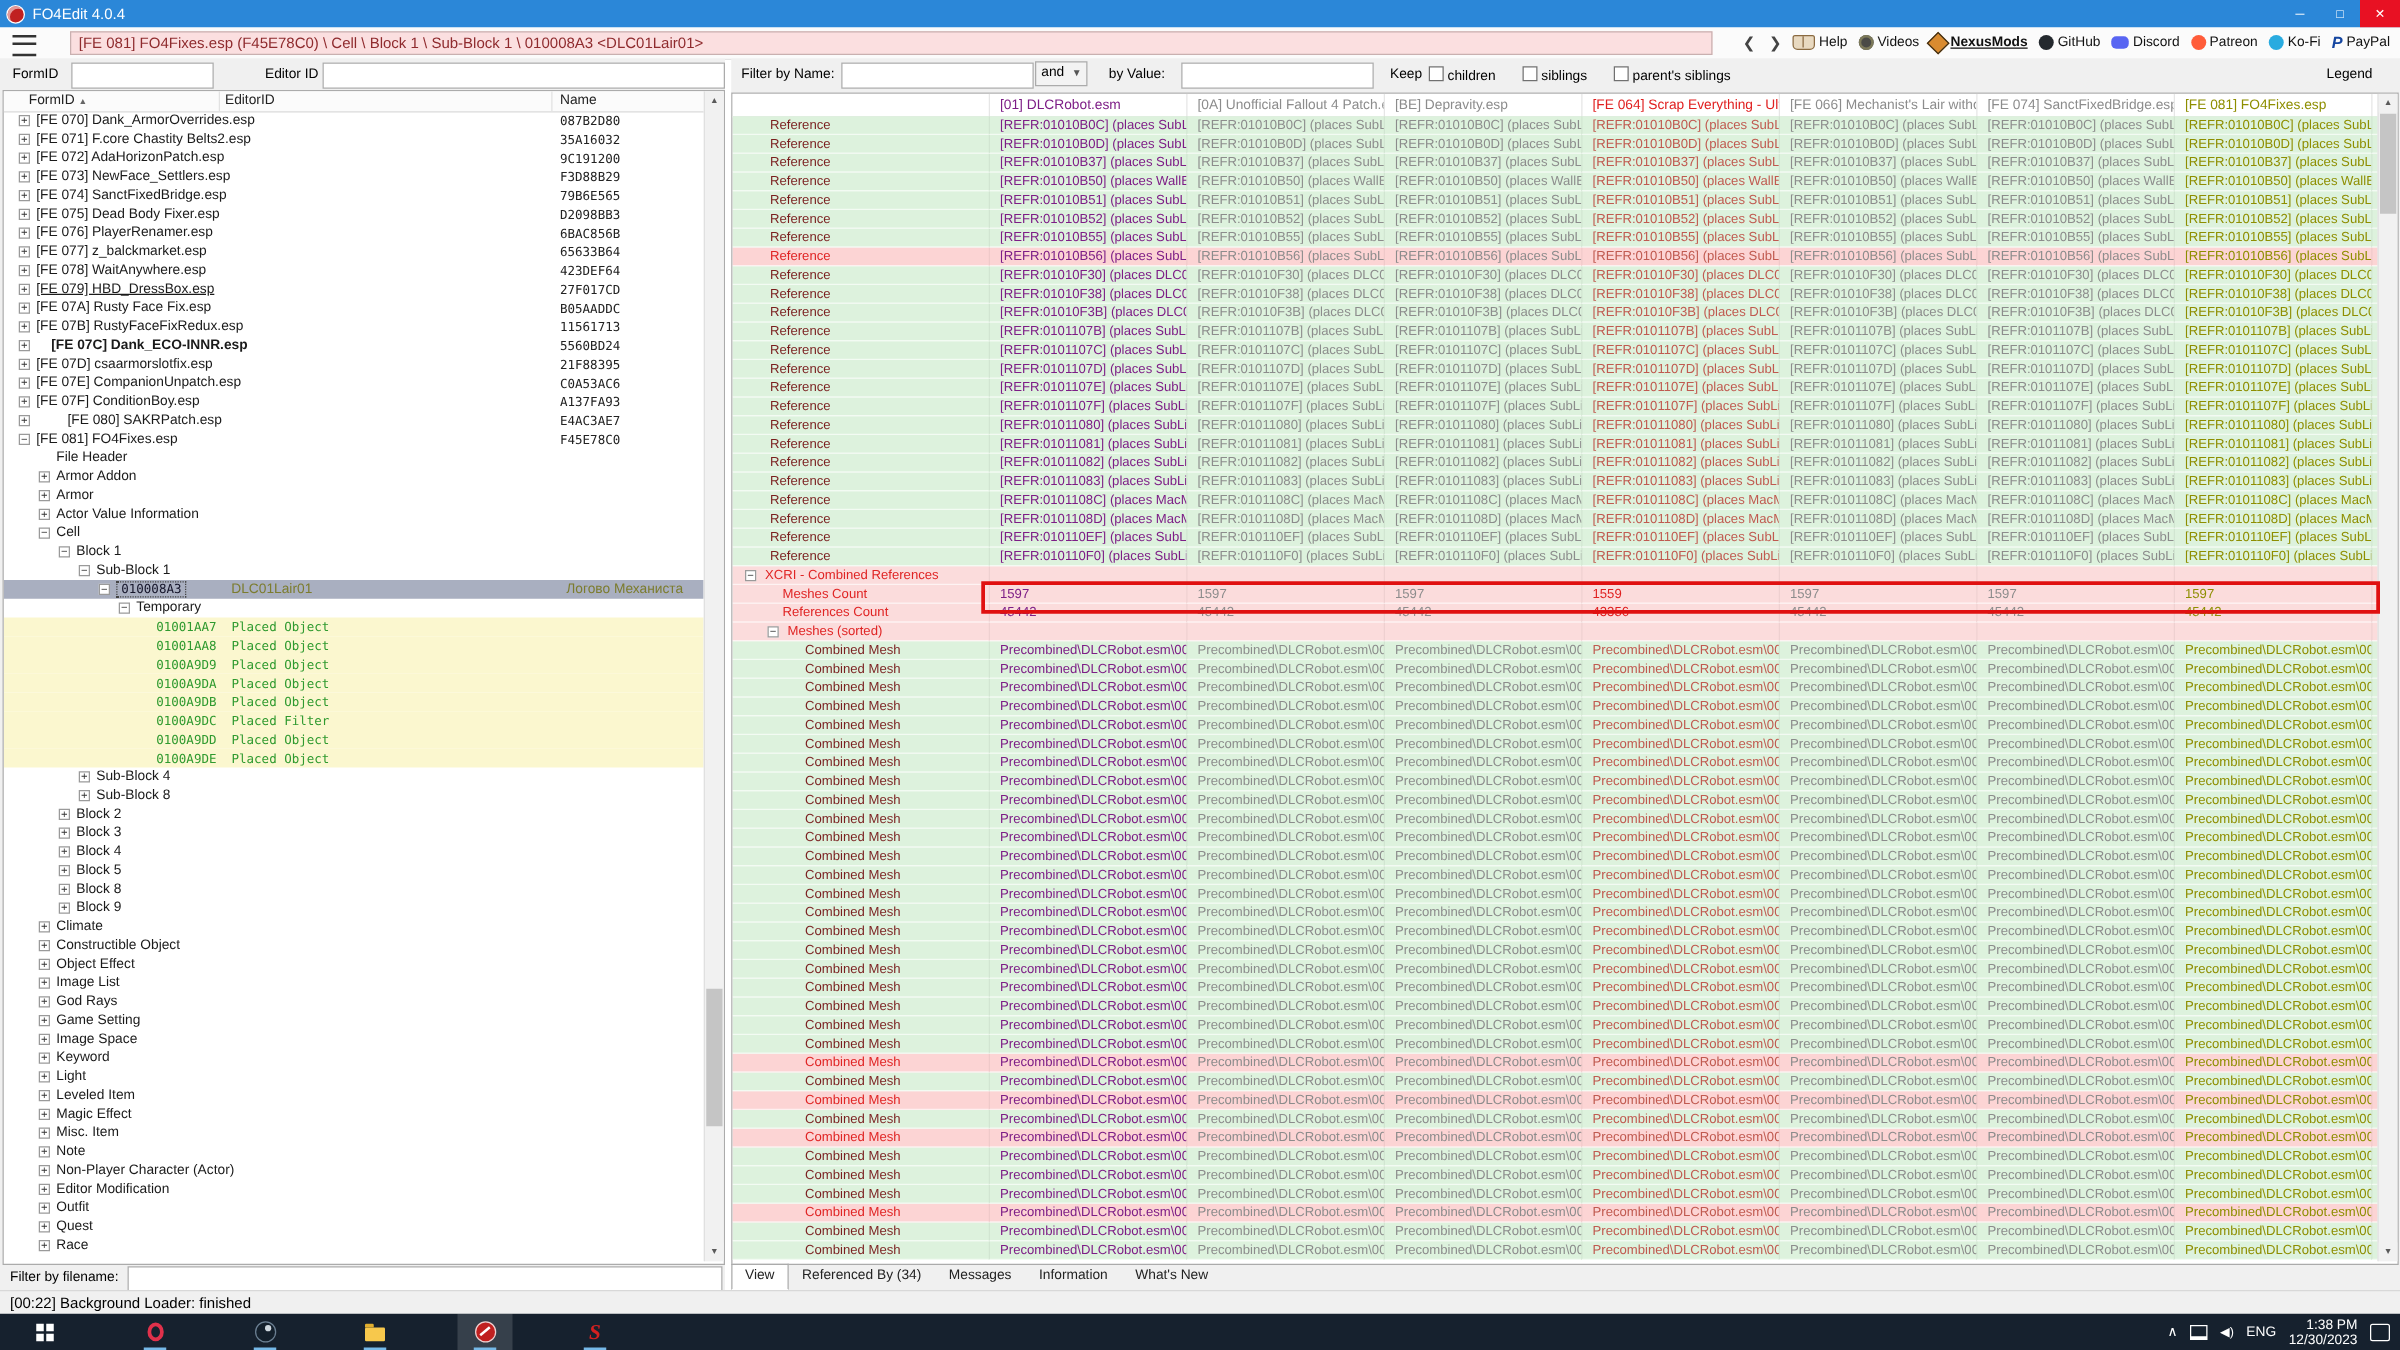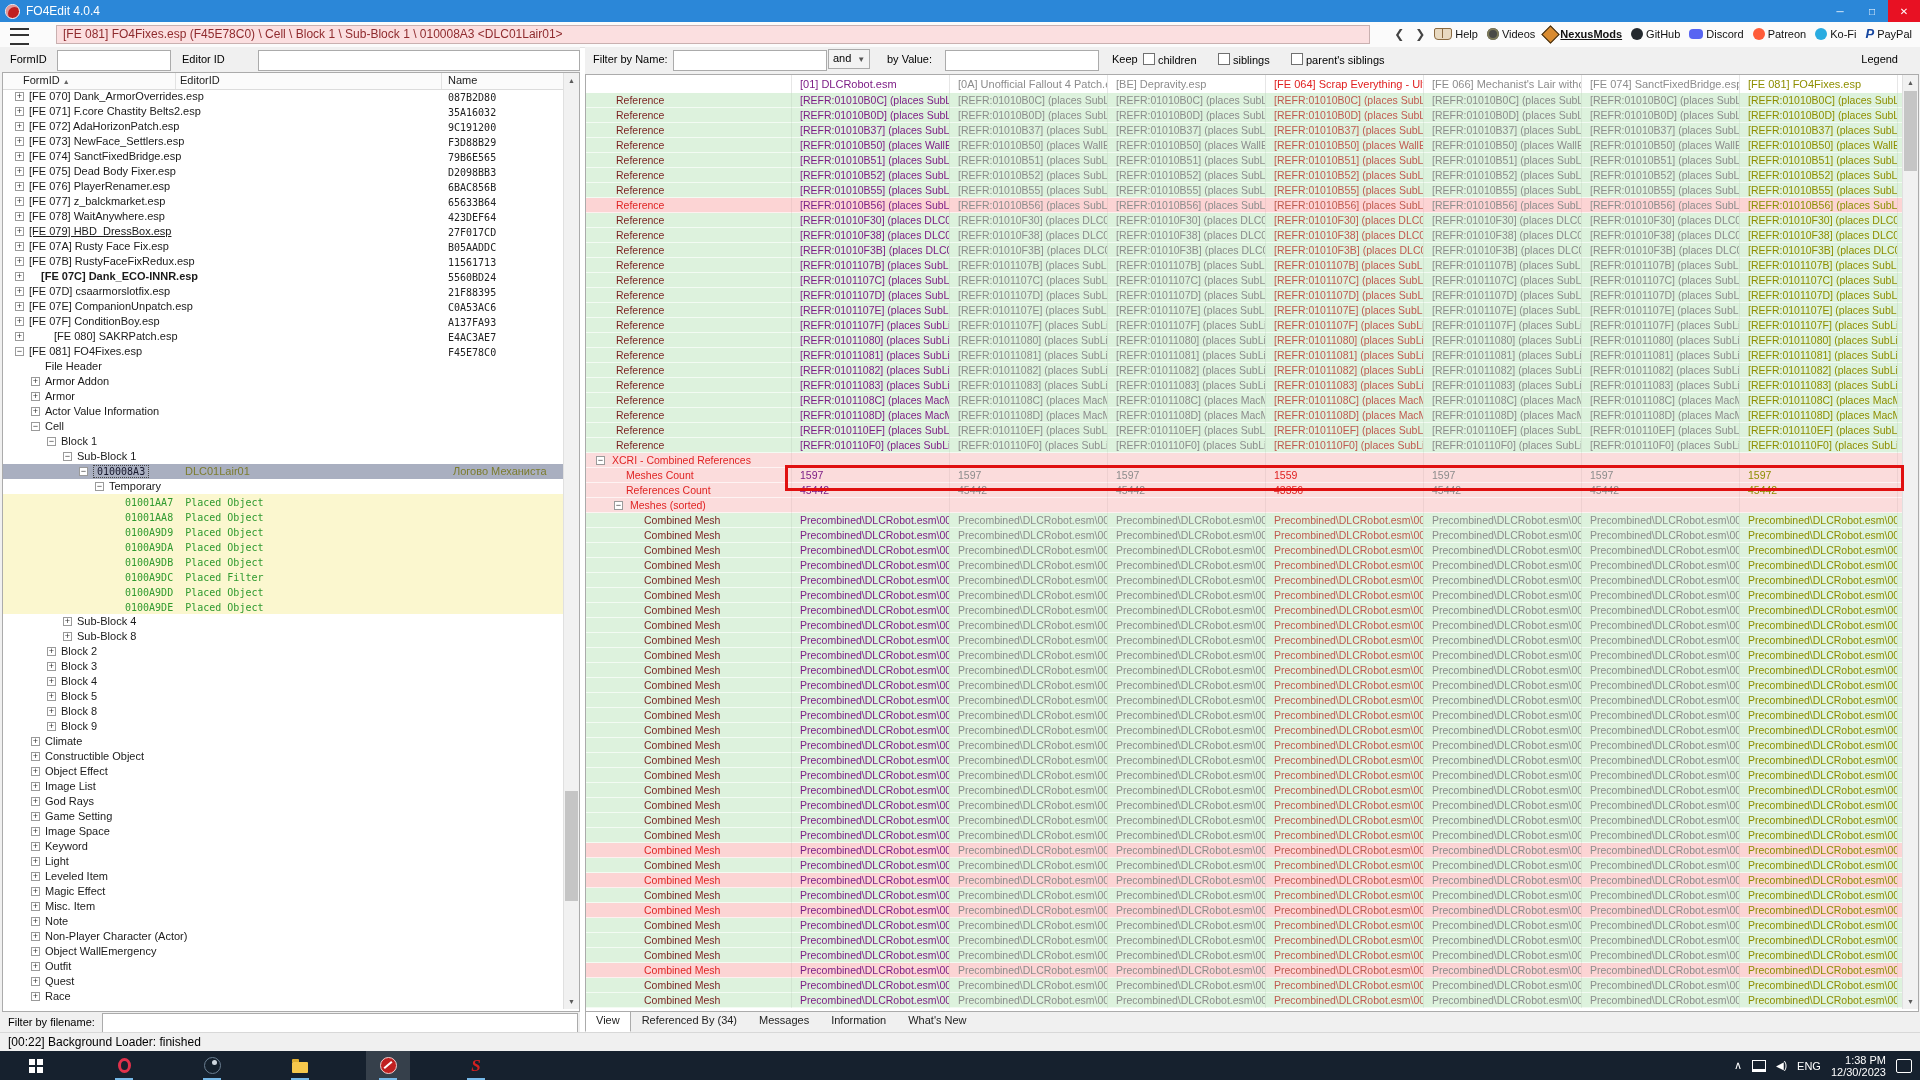--- a/index.html
+++ b/index.html
@@ -193,21 +193,21 @@
             <span>PayPal</span>
           </span>
         </span>
     </div>
   </div>
 
   <div class="leftpanel">
     <div class="lp-search">
       <span class="lbl" style="left:10px">FormID</span>
       <input class="tinput" style="left: 57px; width: 108px;">
-      <span class="lbl" style="left:182px">Editor ID</span>
+      <span class="lbl" style="left:212px">Editor ID</span>
       <input class="tinput" style="left: 258px; width: 316px;">
     </div>
     <div class="treebox">
       <div class="tree-head">
         <span style="position:absolute;left:20px;top:1px">
           <span>FormID</span>
           <span style="font-size:7px;color:#666">▲</span>
         </span>
         <span style="position:absolute;left:177px;top:1px">EditorID</span>
         <span style="position:absolute;left:445px;top:1px">Name</span>
@@ -449,21 +449,21 @@
           <div class="tree-row">
             <span class="expander" style="left: 28px;">+</span>
             <span class="tlabel" style="left: 42px;">Note</span>
           </div>
           <div class="tree-row">
             <span class="expander" style="left: 28px;">+</span>
             <span class="tlabel" style="left: 42px;">Non-Player Character (Actor)</span>
           </div>
           <div class="tree-row">
             <span class="expander" style="left: 28px;">+</span>
-            <span class="tlabel" style="left: 42px;">Object WallEmergency</span>
+            <span class="tlabel" style="left: 42px;">Editor Modification</span>
           </div>
           <div class="tree-row">
             <span class="expander" style="left: 28px;">+</span>
             <span class="tlabel" style="left: 42px;">Outfit</span>
           </div>
           <div class="tree-row">
             <span class="expander" style="left: 28px;">+</span>
             <span class="tlabel" style="left: 42px;">Quest</span>
           </div>
           <div class="tree-row">

